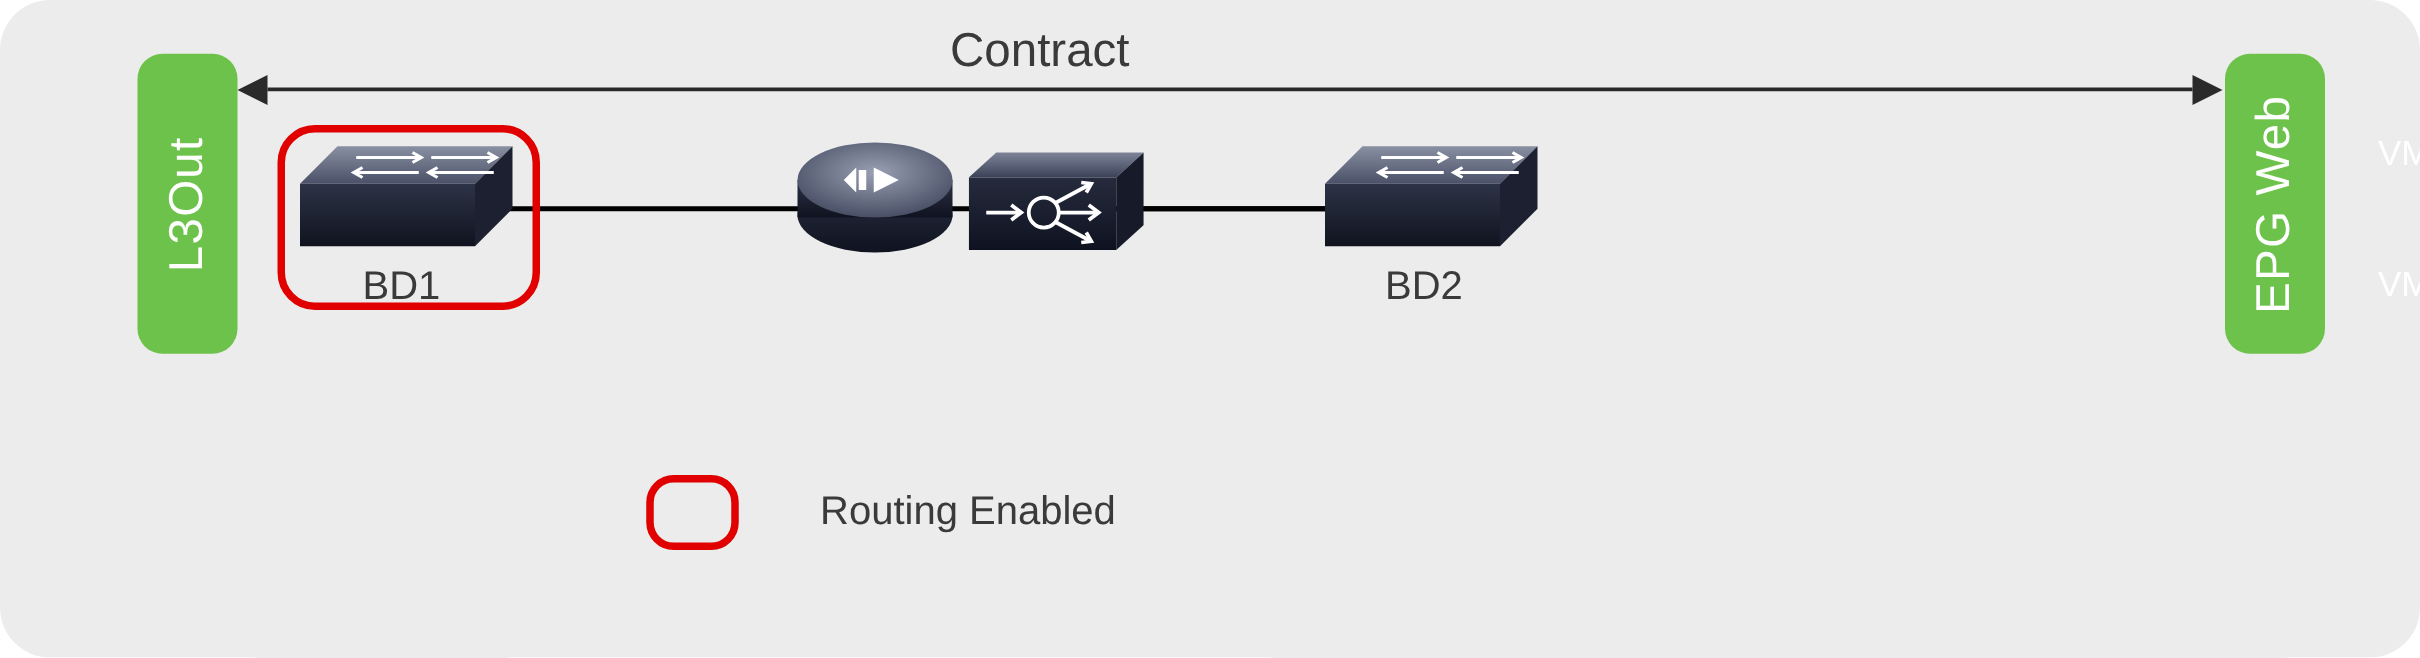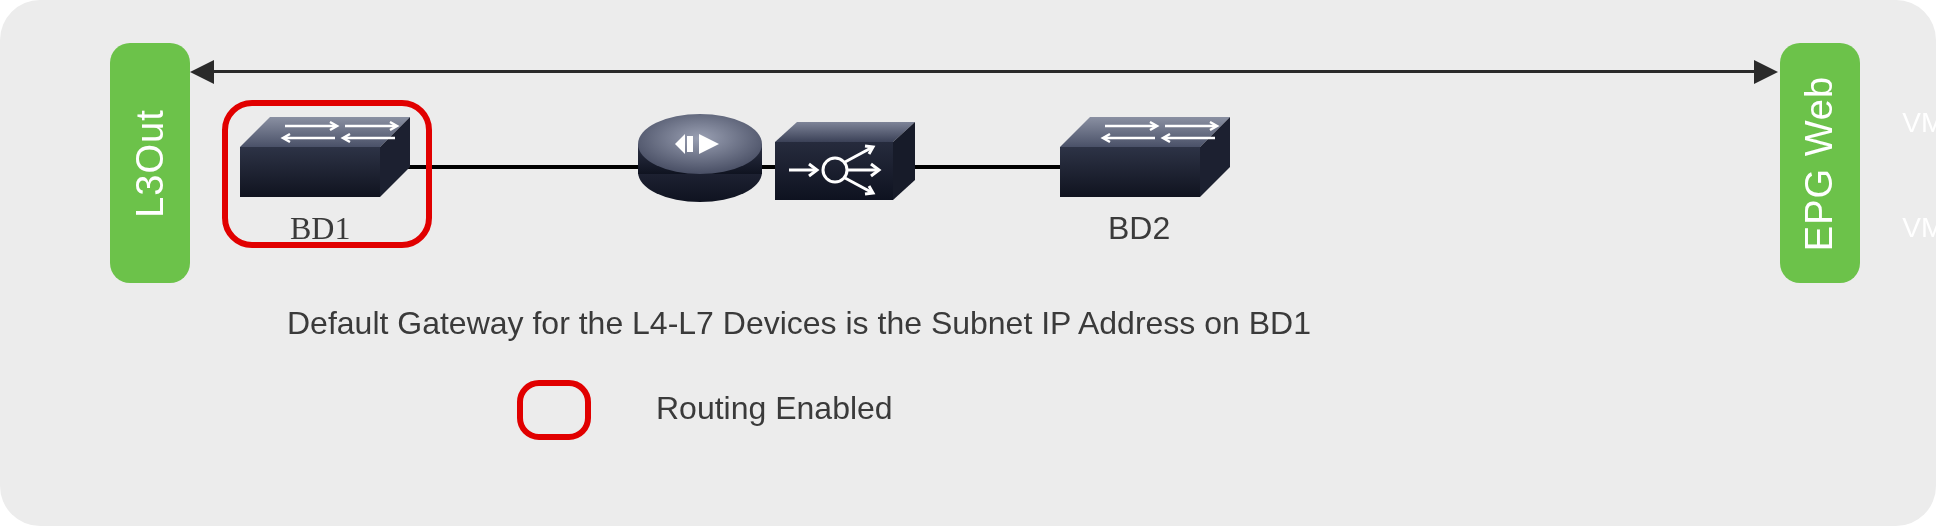--- a/index.html
+++ b/index.html
@@ -113,20 +113,21 @@
   
   .fw {
     position: absolute;
   }
 </style>
 </head>
 <body>
 
 <div class="canvas">
 
+  <div class="lbl big" style="left:760px; top:20px;">Contract</div>
 
   <div class="arrow-head left" style="left:190px; top:60px;"></div>
   <div class="arrow-line" style="left:214px; top:70px; width:1540px;"></div>
   <div class="arrow-head right" style="left:1754px; top:60px;"></div>
 
   <div class="green-bar" style="left:110px; top:43px; width:80px; height:240px;">
     <span>L3Out</span>
   </div>
 
   <div class="green-bar" style="left:1780px; top:43px; width:80px; height:240px;">
@@ -166,21 +167,21 @@
           <polyline points="90,10 97,14 90,18"></polyline>
         <line x1="45" y1="26" x2="95" y2="26"></line>
           <polyline points="50,22 43,26 50,30"></polyline>
         <line x1="105" y1="14" x2="155" y2="14"></line>
           <polyline points="150,10 157,14 150,18"></polyline>
         <line x1="105" y1="26" x2="155" y2="26"></line>
           <polyline points="110,22 103,26 110,30"></polyline>
       </g>
     </svg>
   </div>
-  <div class="lbl" style="left:290px; top:210px;font-family:Liberation Serif, serif;">BD1</div>
+  <div class="lbl" style="left:290px; top:210px;">BD1</div>
 
   <div class="disk" style="left:635px; top:112px;">
     <svg width="130" height="95" viewBox="0 0 130 95">
       <defs>
         <radialGradient id="diskTop" cx="0.5" cy="0.4" r="0.7">
           <stop offset="0" stop-color="#9aa0b3"></stop>
             <stop offset="1" stop-color="#3b4157"></stop>
         </radialGradient>
         <linearGradient id="diskSide" x1="0" y1="0" x2="0" y2="1">
           <stop offset="0" stop-color="#2c3145"></stop>
@@ -250,18 +251,17 @@
           <polyline points="50,22 43,26 50,30"></polyline>
         <line x1="105" y1="14" x2="155" y2="14"></line>
           <polyline points="150,10 157,14 150,18"></polyline>
         <line x1="105" y1="26" x2="155" y2="26"></line>
           <polyline points="110,22 103,26 110,30"></polyline>
       </g>
     </svg>
   </div>
   <div class="lbl" style="left:1108px; top:210px;">BD2</div>
 
-  <div class="lbl" style="left:287px; top:305px;">Default Gateway for the L4-L7 Devices is the Subnet IP Address on BD1</div>
 
   <div class="legend-box" style="left:517px; top:380px; width:62px; height:48px;"></div>
   <div class="lbl" style="left:656px; top:390px;">Routing Enabled</div>
 
 </div>
 
 </body></html>

